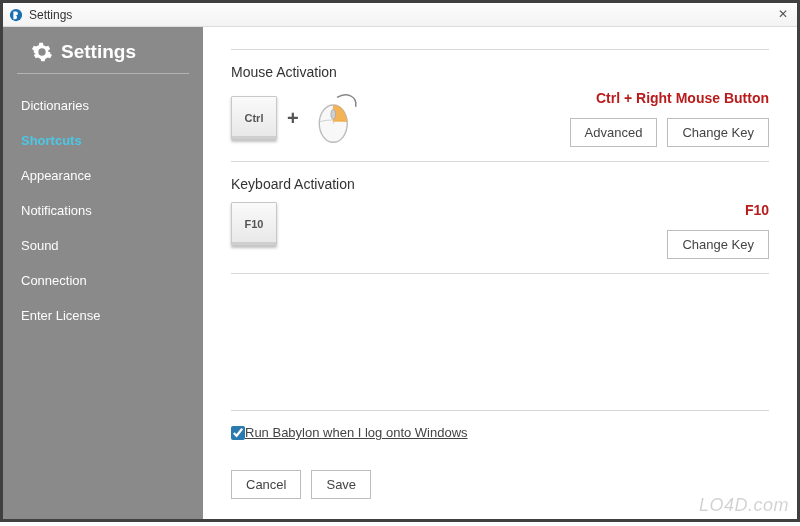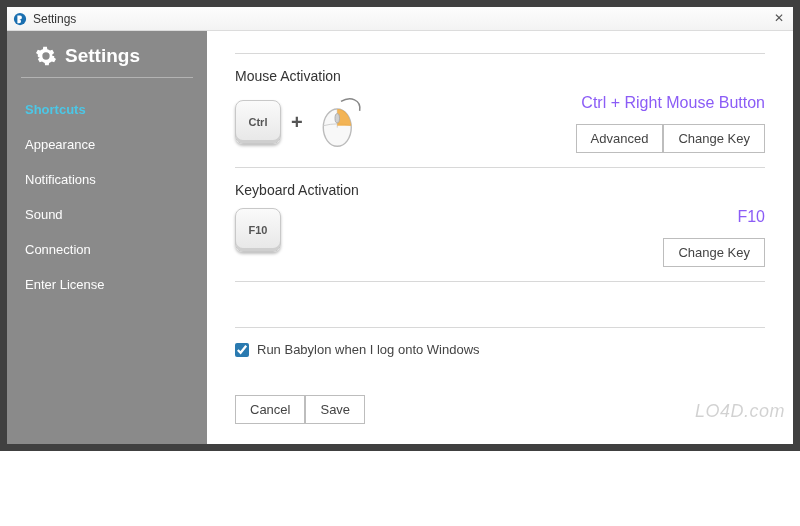--- a/index.html
+++ b/index.html
@@ -1,19 +1,19 @@
 <!DOCTYPE html>
 <html><head>
   <meta charset="utf-8">
   <style>
     * { box-sizing: border-box; margin: 0; padding: 0; }
     body { font-family: "Segoe UI", Tahoma, sans-serif; width: 800px; height: 526px; overflow: hidden; background: #fff; position: relative; }
 
     
-    .window { width: 800px; height: 451px; border: 7px solid #404040; display: flex; flex-direction: column; }
+    .window { width: 800px; height: 522px; border: 3px solid #404040; display: flex; flex-direction: column; }
 
     .titlebar { height: 24px; background: linear-gradient(#fdfdfd,#f3f3f3); border-bottom: 1px solid #dcdcdc; display: flex; align-items: center; padding: 0 6px; font-size: 12px; color: #333; position: relative; }
     .titlebar .app-icon { width: 14px; height: 14px; margin-right: 6px; }
     .titlebar .close { position: absolute; right: 6px; top: 4px; width: 16px; height: 16px; font-size: 12px; cursor: pointer; text-align: center; line-height: 14px; color: #555; }
 
     .body { flex: 1; display: flex; min-height: 0; }
 
     
     .sidebar { width: 200px; background: #8a8a8a; color: #fff; padding: 14px 0 0 0; display: flex; flex-direction: column; }
     .sidebar-header { display: flex; align-items: center; gap: 8px; padding: 0 14px 10px 14px; border-bottom: 1px solid rgba(255,255,255,0.35); margin: 0 14px 6px 0; margin-left:14px; }
@@ -27,40 +27,40 @@
     
     .main { flex: 1; display: flex; flex-direction: column; position: relative; }
     .content { flex: 1; padding: 22px 28px 0 28px; overflow: hidden; }
     .hr { border: none; border-top: 1px solid #d8d8d8; margin: 0 0 14px 0; }
 
     .section-title { font-size: 14px; color: #333; margin-bottom: 10px; }
 
     .row { display: flex; align-items: flex-start; justify-content: space-between; margin-bottom: 8px; }
     .keyvisual { display: flex; align-items: center; gap: 10px; }
 
-    .keycap { width: 46px; height: 44px; border-radius: 8px; background: linear-gradient(#fafafa,#e7e7e7); border: 1px solid #c8c8c8; box-shadow: inset 0 -3px 0 #cfcfcf, 0 2px 3px rgba(0,0,0,0.25); display: flex; align-items: center; justify-content: center; font-size: 11px; font-weight: 600; color: #555; }
+    .keycap { width: 46px; height: 44px; border-radius: 1px; background: linear-gradient(#fafafa,#e7e7e7); border: 1px solid #c8c8c8; box-shadow: inset 0 -3px 0 #cfcfcf, 0 2px 3px rgba(0,0,0,0.25); display: flex; align-items: center; justify-content: center; font-size: 11px; font-weight: 600; color: #555; }
     .plus { font-size: 20px; color: #555; font-weight: 600; }
 
     .mouse-svg { width: 56px; height: 56px; }
 
-    .combo-text { font-size: 16px; font-weight: 400; color: #8b5cf6; text-align: right; margin-bottom: 12px; }
+    .combo-text { font-size: 14px; font-weight: 700; color: #b91c1c; text-align: right; margin-bottom: 12px; }
 
-    .btnrow { display: flex; justify-content: flex-end; }
+    .btnrow { display: flex; gap: 10px; justify-content: flex-end; }
     .btn { border: 1px solid #bdbdbd; background: #fff; font-size: 13px; color: #444; padding: 6px 14px; cursor: pointer; }
 
     .section-divider { border: none; border-top: 1px solid #d8d8d8; margin: 14px 0; }
 
     
     .footer-area { padding: 0 28px 20px 28px; }
-    .run-row { display: flex; align-items: center; gap: 8px; font-size: 13px; color: #444; margin-bottom: 38px; border-top:1px solid #d8d8d8; padding-top:14px; }
+    .run-row { display: flex; align-items: center; font-size: 13px; color: #444; margin-bottom: 30px; border-top:1px solid #d8d8d8; padding-top:14px;text-decoration:underline; }
     .run-row input { accent-color: #2a7ab0; width:14px; height:14px; }
     .bottom-buttons { display: flex; justify-content: space-between; align-items: center; }
 
     
-    .watermark { position: absolute; right: 8px; bottom: 22px; font-size: 18px; color: rgba(0,0,0,0.18); font-style: italic; pointer-events: none; letter-spacing: 0.5px; }
+    .watermark { position: absolute; right: 8px; bottom: 3px; font-size: 18px; color: rgba(0,0,0,0.18); font-style: italic; pointer-events: none; letter-spacing: 0.5px; }
   </style>
 </head>
 <body>
 
 <div class="window">
 
   <div class="titlebar">
     <svg class="app-icon" viewBox="0 0 16 16">
       <circle cx="8" cy="8" r="7" fill="#1a6fb0"></circle>
       <path d="M5 4 h3 a2.2 2.2 0 0 1 0 4.4 h-1 a2.2 2.2 0 0 1 0 4.4 h-2 z" fill="#fff"></path>
@@ -74,20 +74,21 @@
     <div class="sidebar">
       <div class="sidebar-header">
         <svg class="gear-icon" viewBox="0 0 24 24">
           <g fill="#fff">
             <path d="M12 8a4 4 0 1 0 0 8 4 4 0 0 0 0-8zm9 4c0 .6-.1 1.1-.2 1.7l2.1 1.6-2 3.4-2.5-.8c-.9.7-1.9 1.3-3 1.6l-.4 2.5h-4l-.4-2.5c-1.1-.3-2.1-.9-3-1.6l-2.5.8-2-3.4 2.1-1.6C3.1 13.1 3 12.6 3 12s.1-1.1.2-1.7L1.1 8.7l2-3.4 2.5.8c.9-.7 1.9-1.3 3-1.6L9 2h4l.4 2.5c1.1.3 2.1.9 3 1.6l2.5-.8 2 3.4-2.1 1.6c.1.6.2 1.1.2 1.7z"></path>
           </g>
         </svg>
         <span class="sidebar-title">Settings</span>
       </div>
       <div class="side-items">
+        <div class="side-item">Dictionaries</div>
         <div class="side-item active">Shortcuts</div>
         <div class="side-item">Appearance</div>
         <div class="side-item">Notifications</div>
         <div class="side-item">Sound</div>
         <div class="side-item">Connection</div>
         <div class="side-item">Enter License</div>
       </div>
     </div>
 
     <div class="main">

